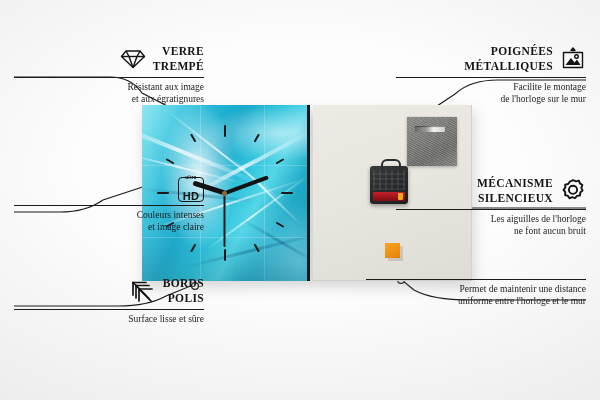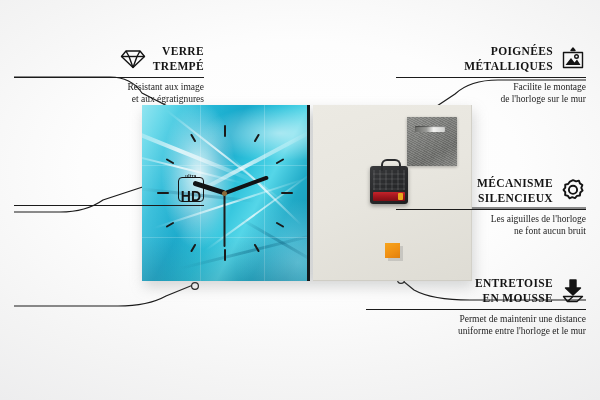--- a/index.html
+++ b/index.html
@@ -307,21 +307,21 @@
   }
   .hd-ultra {
     font-family: "Liberation Sans", sans-serif;
     font-size: 4.6px;
     letter-spacing: 0.3px;
     font-weight: bold;
     color: #141414;
   }
   .hd-main {
     font-family: "Liberation Sans", sans-serif;
-    font-size: 14px;
+    font-size: 11px;
     font-weight: bold;
     letter-spacing: 0.2px;
     color: #141414;
     margin-top: 10px;
   }
 </style>
 </head>
 <body>
 
 <div id="infographic">
@@ -454,22 +454,47 @@
   <div class="feature left" style="left:14px; top:176px;">
     <div class="feature-head">
       <span class="feature-icon">
         <span class="hd-box">
           <span class="hd-ultra">ultra</span>
           <span class="hd-main">HD</span>
         </span>
       </span>
     </div>
     <div class="feature-rule"></div>
-  </div>
-
+    <div class="feature-desc">Couleurs intenses
+et image claire</div>
+  </div>
+
+  <div class="feature left" style="left:14px; top:276px;">
+    <div class="feature-head">
+      <span class="feature-icon">
+        <svg viewBox="0 0 26 22" width="26" height="22">
+          <g stroke="#141414" stroke-width="1.7" stroke-linecap="round">
+            <path d="M3,2.5 L16,2.5"></path>
+            <path d="M3,2.5 L3,15"></path>
+            <path d="M6,5.5 L19,5.5"></path>
+            <path d="M6,5.5 L6,18"></path>
+            <path d="M9,9 L22,9"></path>
+            <path d="M9,9 L9,21"></path>
+            <path d="M3,2.5 L16,15.5"></path>
+            <path d="M6,5.5 L19,18.5"></path>
+            <path d="M9,9 L21,21"></path>
+          </g>
+        </svg>
+      </span>
+      <span class="feature-title">BORDS
+POLIS</span>
+    </div>
+    <div class="feature-rule"></div>
+    <div class="feature-desc">Surface lisse et sûre</div>
+  </div>
 
   <div class="feature right" style="left:396px; top:176px; text-align:right;">
     <div class="feature-head" style="justify-content:flex-end;">
       <span class="feature-title">MÉCANISME
 SILENCIEUX</span>
       <span class="feature-icon">
         <svg viewBox="0 0 26 26" width="26" height="26">
           <g fill="none" stroke="#141414" stroke-width="1.9" stroke-linejoin="round">
             <path d="M13,2.2
                      L16.1,3.4 L18.9,2.6 L19.9,5.4 L22.4,7.0 L21.3,9.8
@@ -501,31 +526,18 @@
           </g>
         </svg>
       </span>
     </div>
     <div class="feature-rule"></div>
     <div class="feature-desc">Facilite le montage
 de l'horloge sur le mur</div>
   </div>
 
   <div class="feature right" style="left:366px; top:276px; width:220px; text-align:right;">
-    <div class="feature-head" style="justify-content:flex-end;">
-      <span class="feature-title">ENTRETOISE
-EN MOUSSE</span>
-      <span class="feature-icon">
-        <svg viewBox="0 0 26 26" width="26" height="26">
-          <g fill="none" stroke="#141414" stroke-width="1.4" stroke-linejoin="round">
-            <path d="M10,2 H16 V10 H20.5 L13,17 L5.5,10 H10 Z" fill="#141414"></path>
-            <path d="M13,18.5 L22.5,18.5 L17,23.5 L7.5,23.5 Z"></path>
-            <path d="M13,18.5 L3.5,18.5 L7.5,23.5"></path>
-          </g>
-        </svg>
-      </span>
-    </div>
     <div class="feature-rule"></div>
     <div class="feature-desc">Permet de maintenir une distance
 uniforme entre l'horloge et le mur</div>
   </div>
 
 </div>
 
 </body></html>

